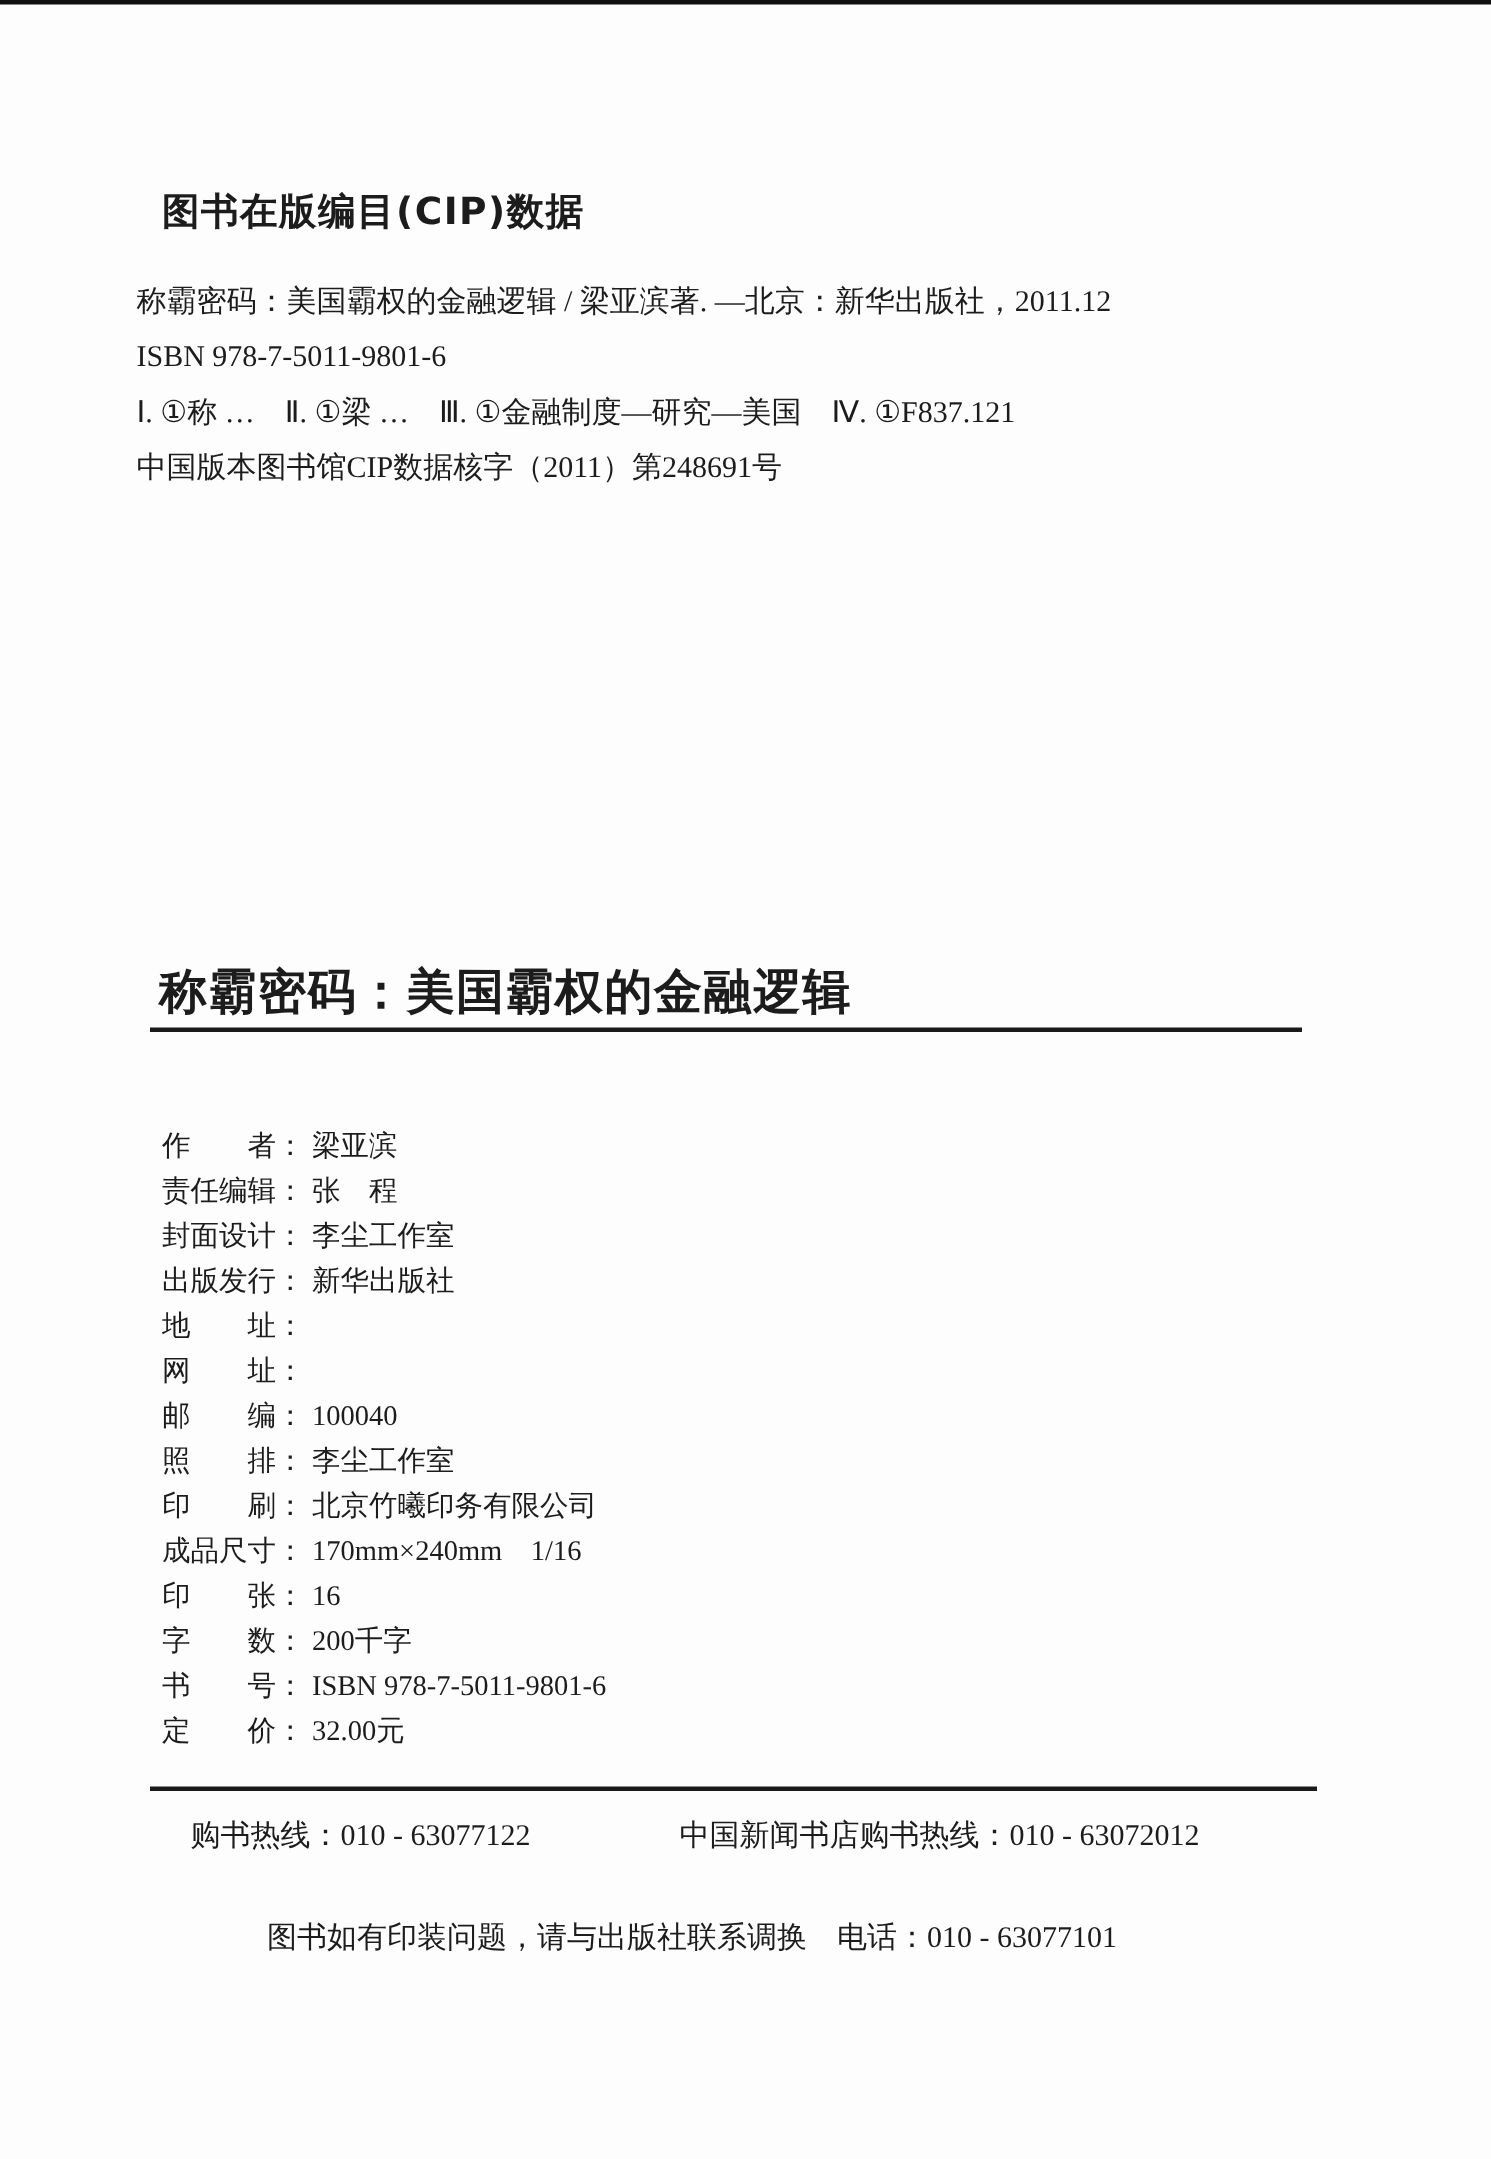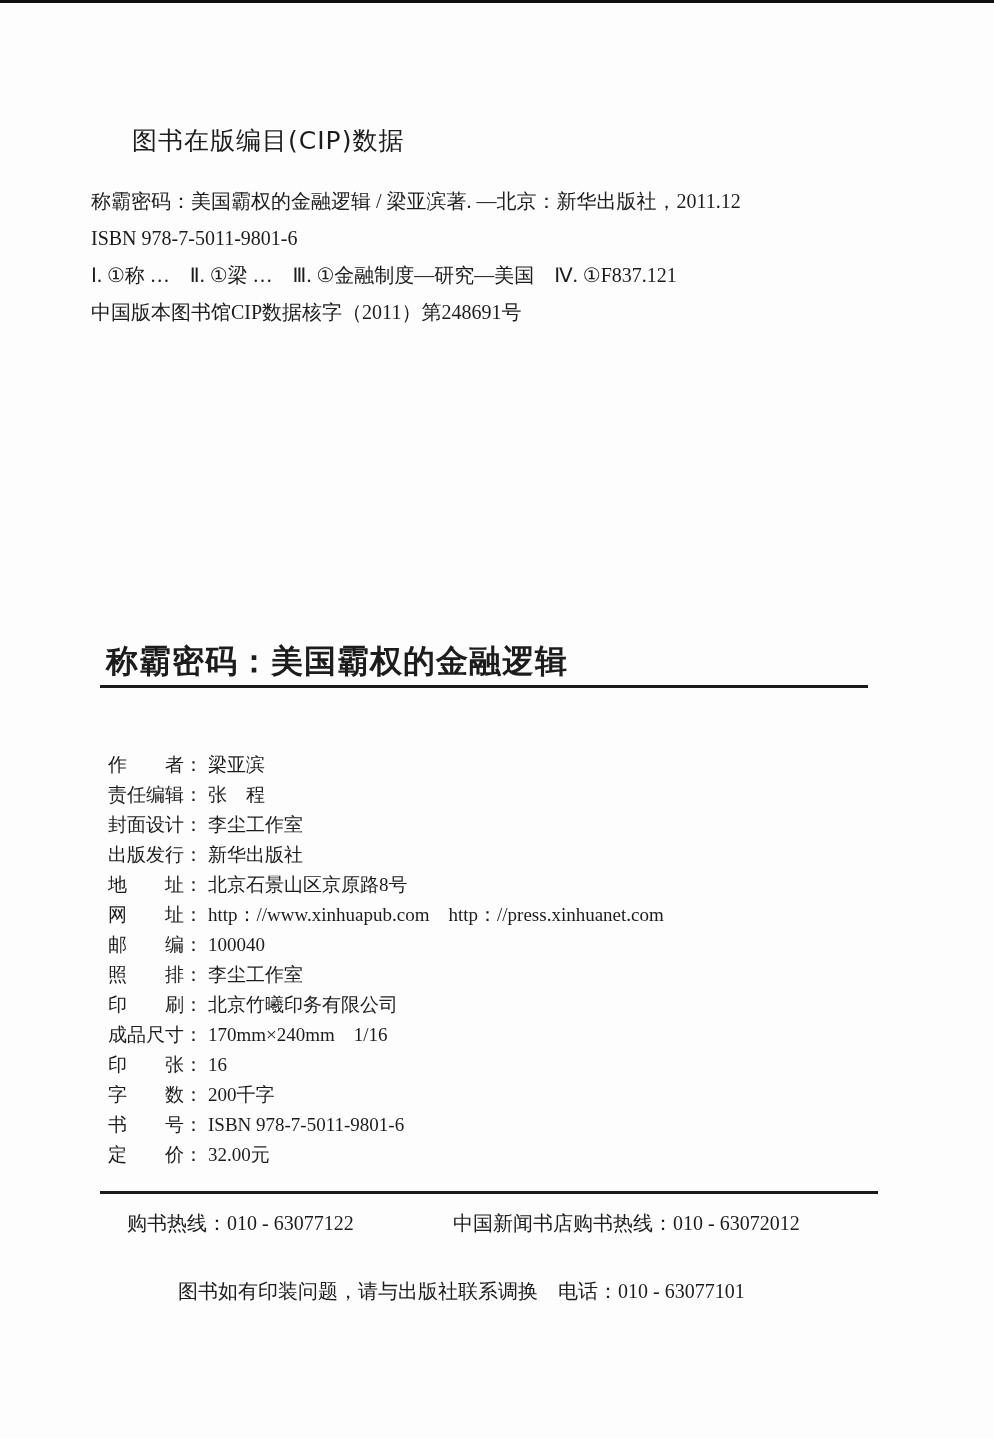--- a/index.html
+++ b/index.html
@@ -18,24 +18,23 @@
     position: absolute;
     top: 0; left: 0;
     width: 100%; height: 3px;
     background: #101010;
   }
   
   .cip-header {
     position: absolute;
     left: 108px; top: 124px;
     font-family: "DejaVu Sans", sans-serif;
-    font-weight: normal;
+    font-weight: bold;
     font-size: 25px;
     letter-spacing: 1px;
-    margin-left: 24px;
   }
   .cip-lines {
     position: absolute;
     left: 91px; top: 183px;
     font-size: 20px;
   }
   .cip-line {
     height: 37px;
     line-height: 37px;
     white-space: pre;
@@ -116,25 +115,23 @@
     <div class="colophon-row">
       <span class="colophon-label">封面设计：</span>
       <span class="colophon-value">李尘工作室</span>
     </div>
     <div class="colophon-row">
       <span class="colophon-label">出版发行：</span>
       <span class="colophon-value">新华出版社</span>
     </div>
     <div class="colophon-row">
       <span class="colophon-label">地　　址：</span>
-      <span class="colophon-value">北京石景山区京原路8号</span>
     </div>
     <div class="colophon-row">
       <span class="colophon-label">网　　址：</span>
-      <span class="colophon-value">http：//www.xinhuapub.com　http：//press.xinhuanet.com</span>
     </div>
     <div class="colophon-row">
       <span class="colophon-label">邮　　编：</span>
       <span class="colophon-value">100040</span>
     </div>
     <div class="colophon-row">
       <span class="colophon-label">照　　排：</span>
       <span class="colophon-value">李尘工作室</span>
     </div>
     <div class="colophon-row">

